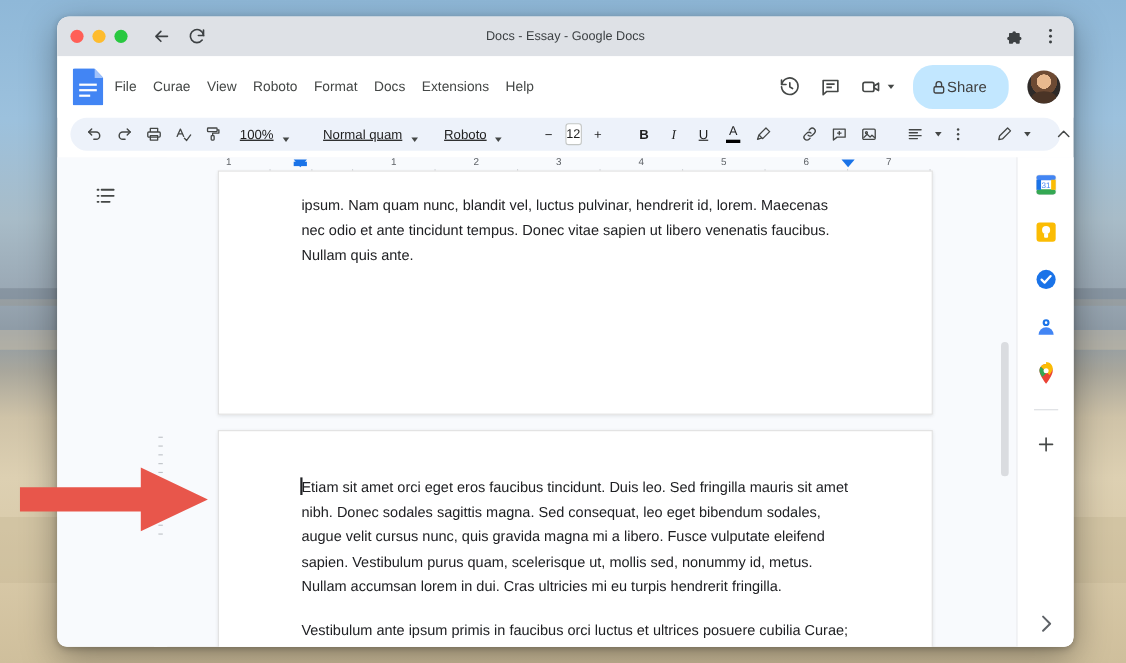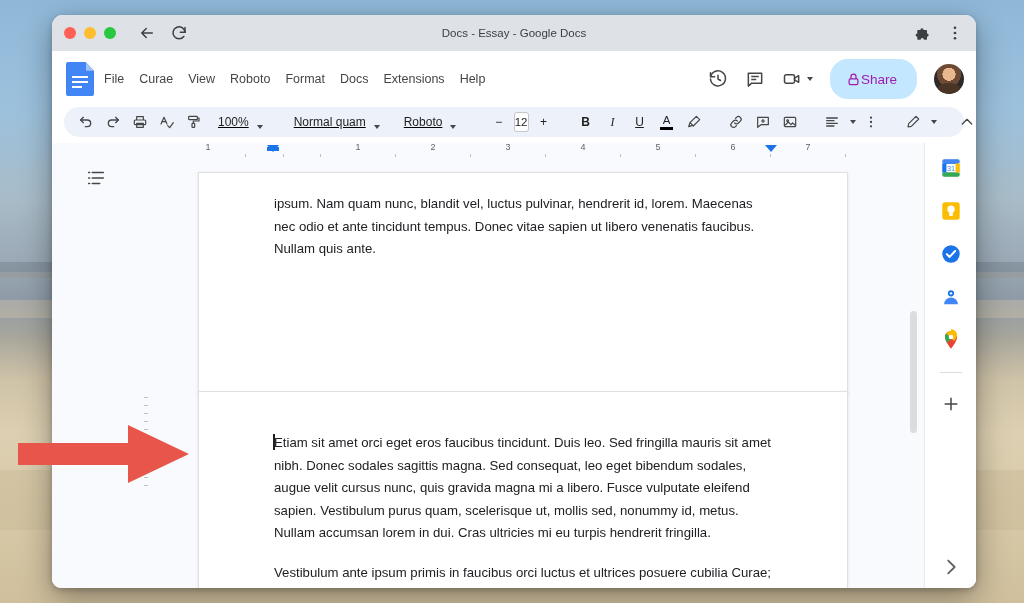--- a/index.html
+++ b/index.html
@@ -64,21 +64,21 @@
   .doc-title { font-size: 17px; color: #202124; }
   .hdr-ico { width: 16px; height: 16px; color: #444746; display: block; }
   .menu-row { display: flex; gap: 15px; margin-top: 1px; }
   .menu-item { font-size: 12.5px; color: #444746; line-height: 17px; }
   .head-right { margin-left: auto; display: flex; align-items: center; gap: 17px; }
   .hr-ico { width: 20px; height: 20px; color: #444746; display: block; }
   .vcam { display: flex; align-items: center; gap: 2px; }
   .share-btn {
     display: flex; align-items: center; gap: 0;
     background: #c2e7ff; border-radius: 18px; height: 40px; padding: 0 20px 0 16px;
-    color: #a21caf; font-size: 13.5px; border: none; cursor: pointer;
+    color: #404040; font-size: 13.5px; border: none; cursor: pointer;
   }
   .avatar {
     width: 30px; height: 30px; border-radius: 50%; overflow: hidden; flex: none;
     background: radial-gradient(circle at 50% 34%, #e8b98f 0 26%, #6d4a33 27% 48%, #2e2a28 49% 100%);
     position: relative;
   }
   .avatar::after {
     content: ""; position: absolute; left: 4px; right: 4px; bottom: 0; height: 11px;
     background: #4a3426; border-radius: 50% 50% 0 0;
   }
@@ -125,21 +125,21 @@
     transform: translateX(-6px);
   }
   .ruler .indent.bar::after {
     content: ""; position: absolute; left: -6px; top: -5px; width: 12px; height: 4px; background: #1a73e8;
   }
 
   .page {
     position: absolute; left: 58px; width: 650px; background: #fff;
     border: 1px solid #e0e0e0; box-shadow: 0 1px 3px rgba(60,64,67,.12);
   }
-  .page-1 { top: 29px; height: 222px; }
+  .page-1 { top: 12px; height: 222px; }
   .page-2 { top: 248px; height: 300px; }
   .ptext { position: absolute; left: 75px; right: 72px; font-size: 13.2px; color: #202124; line-height: 22.5px; }
   .caret-bar {
     position: absolute; left: 74px; width: 1.5px; height: 16px; background: #202124;
   }
 
   .vscroll {
     position: absolute; right: 7px; top: 168px; width: 7px; height: 122px;
     background: #dadce0; border-radius: 4px;
   }

